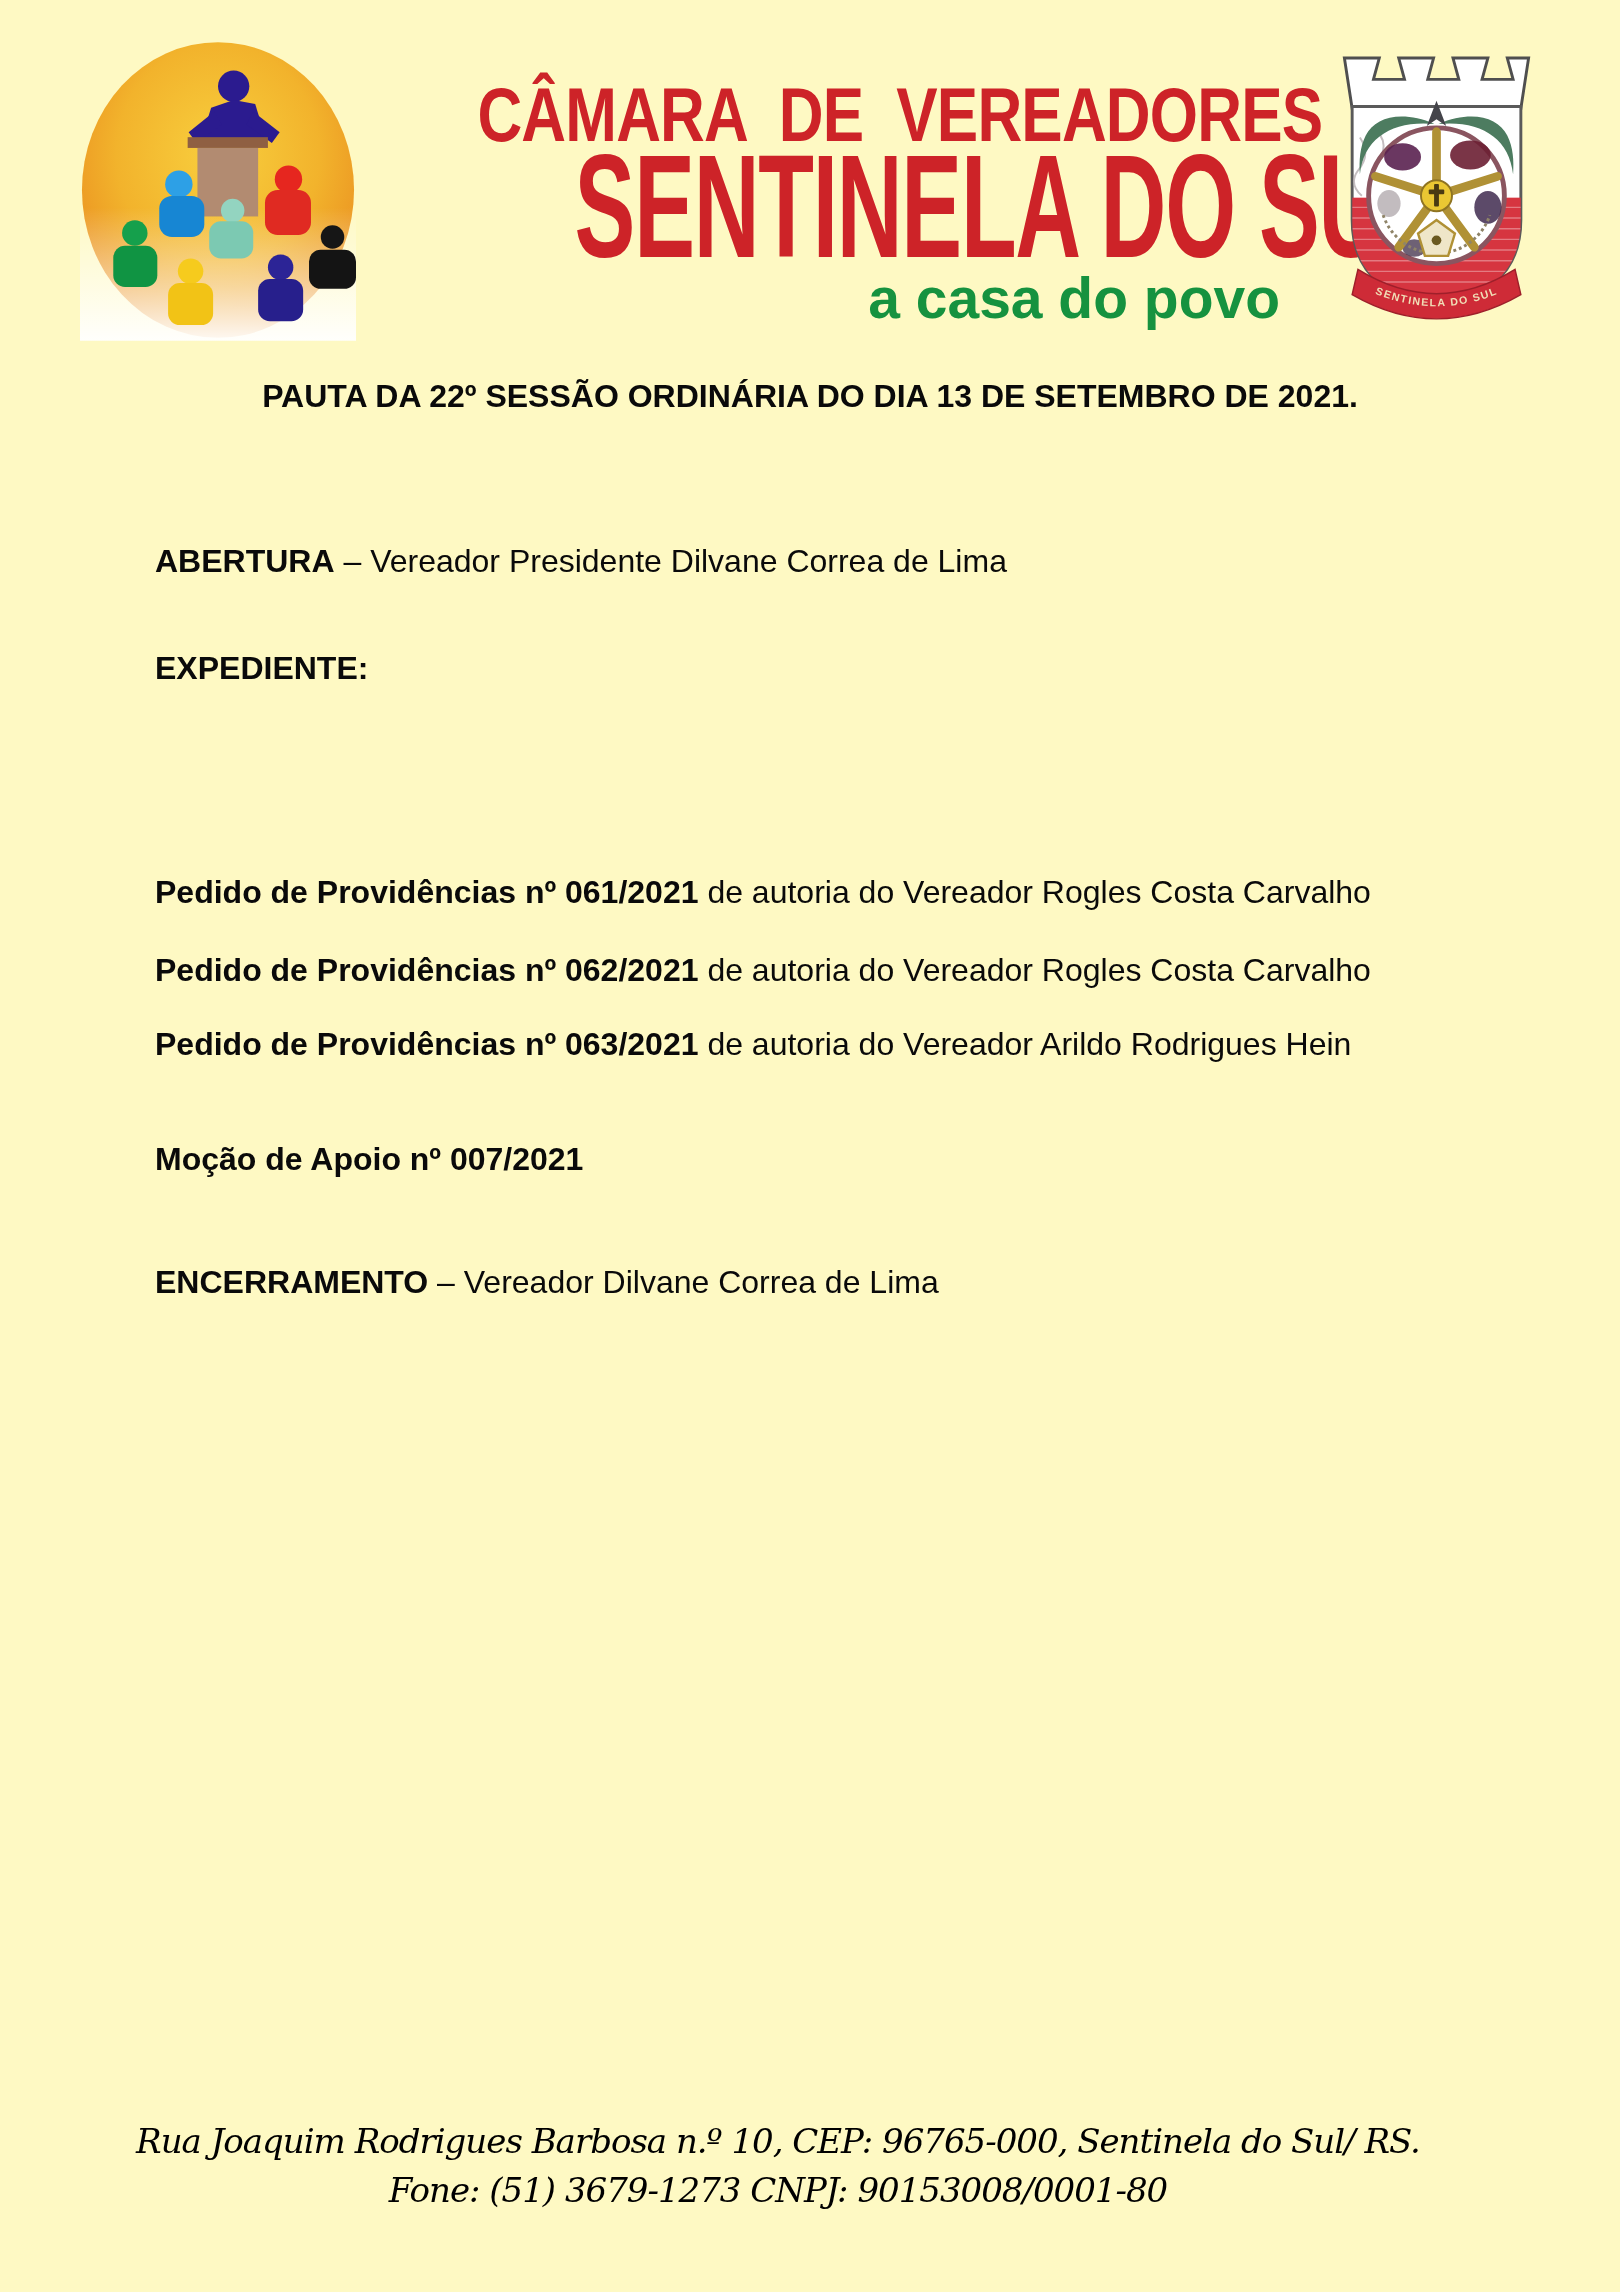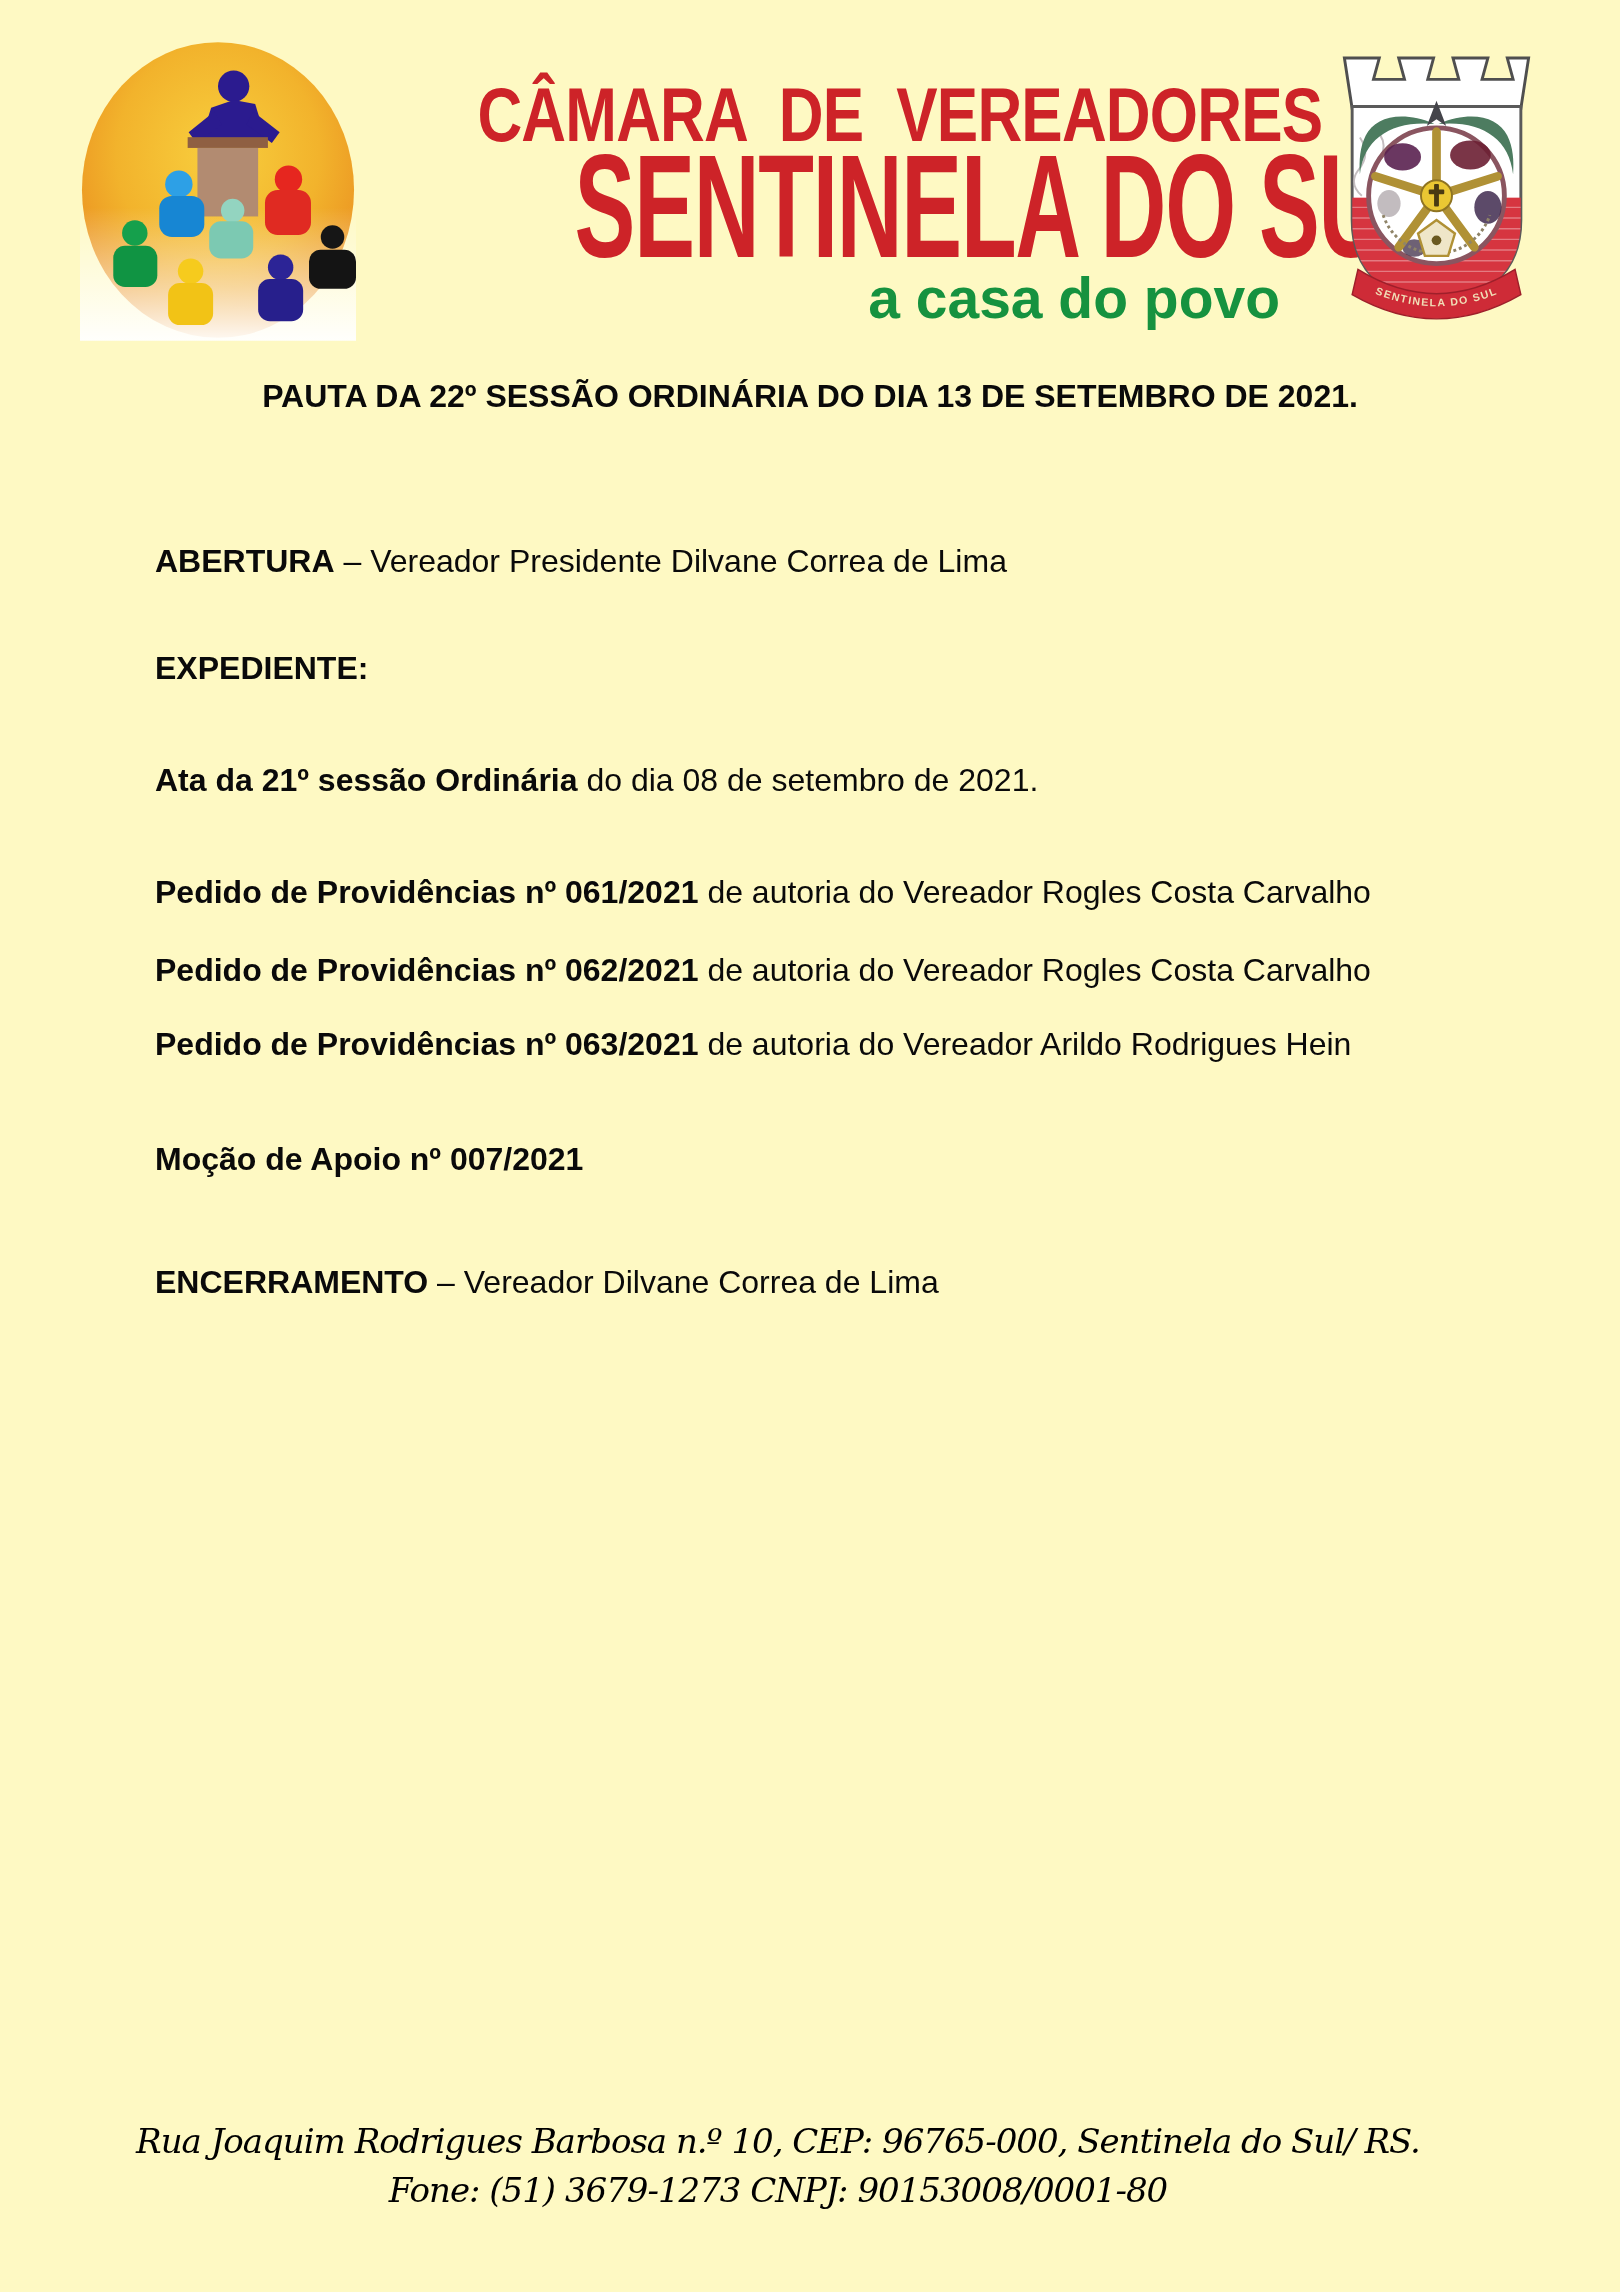--- a/index.html
+++ b/index.html
@@ -180,21 +180,20 @@
       <text font-size="11" fill="#f0ddb6" letter-spacing="1.5" font-weight="bold" font-family="Liberation Sans, sans-serif">
         <textPath href="#bannerPath" startOffset="50%" text-anchor="middle">SENTINELA DO SUL</textPath>
       </text>
     </g>
   </svg>
 
   <div class="doc-title">PAUTA DA 22º SESSÃO ORDINÁRIA DO DIA 13 DE SETEMBRO DE 2021.</div>
 
   <div class="doc-line l0"><span class="b">ABERTURA</span><span> – Vereador Presidente Dilvane Correa de Lima</span></div>
   <div class="doc-line l1"><span class="b">EXPEDIENTE:</span><span></span></div>
-  <div class="doc-line l2"><span class="b">Ata da 21º sessão Ordinária</span><span> do dia 08 de setembro de 2021.</span></div>
   <div class="doc-line l3"><span class="b">Pedido de Providências nº 061/2021</span><span> de autoria do Vereador Rogles Costa Carvalho</span></div>
   <div class="doc-line l4"><span class="b">Pedido de Providências nº 062/2021</span><span> de autoria do Vereador Rogles Costa Carvalho</span></div>
   <div class="doc-line l5"><span class="b">Pedido de Providências nº 063/2021</span><span> de autoria do Vereador Arildo Rodrigues Hein</span></div>
   <div class="doc-line l6"><span class="b">Moção de Apoio nº 007/2021</span><span></span></div>
   <div class="doc-line l7"><span class="b">ENCERRAMENTO</span><span> – Vereador Dilvane Correa de Lima</span></div>
 
   <div class="footer-line f1">Rua Joaquim Rodrigues Barbosa n.º 10, CEP: 96765-000, Sentinela do Sul/ RS.</div>
   <div class="footer-line f2">Fone: (51) 3679-1273 CNPJ: 90153008/0001-80</div>
 
 </div>

